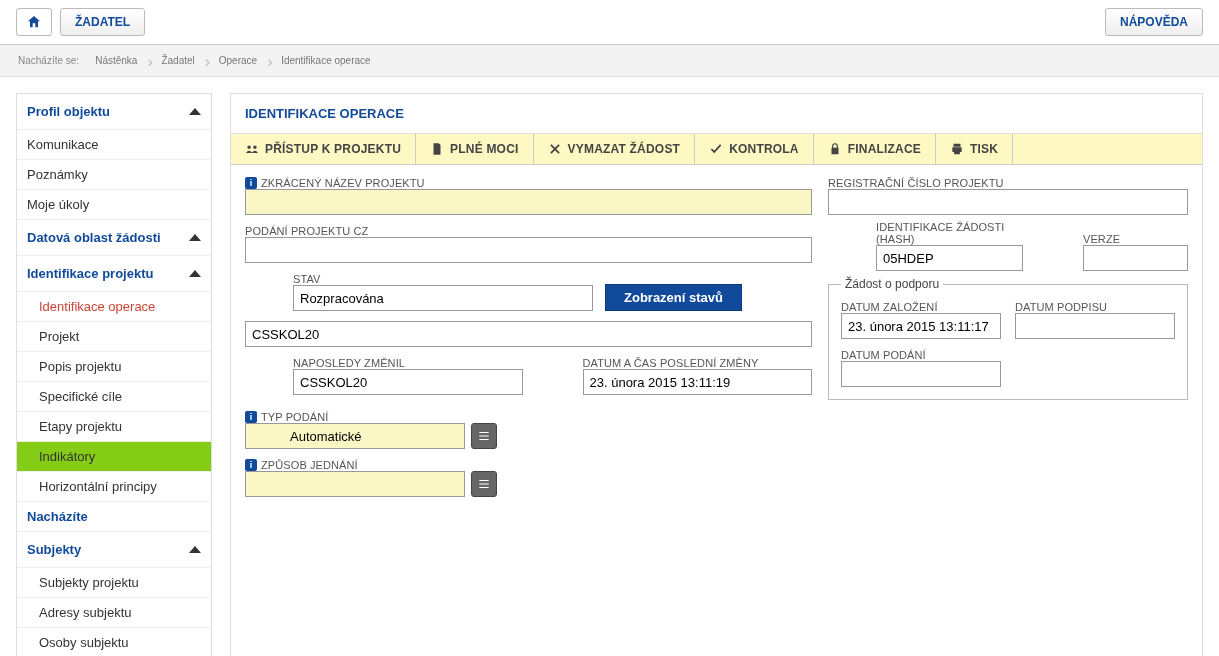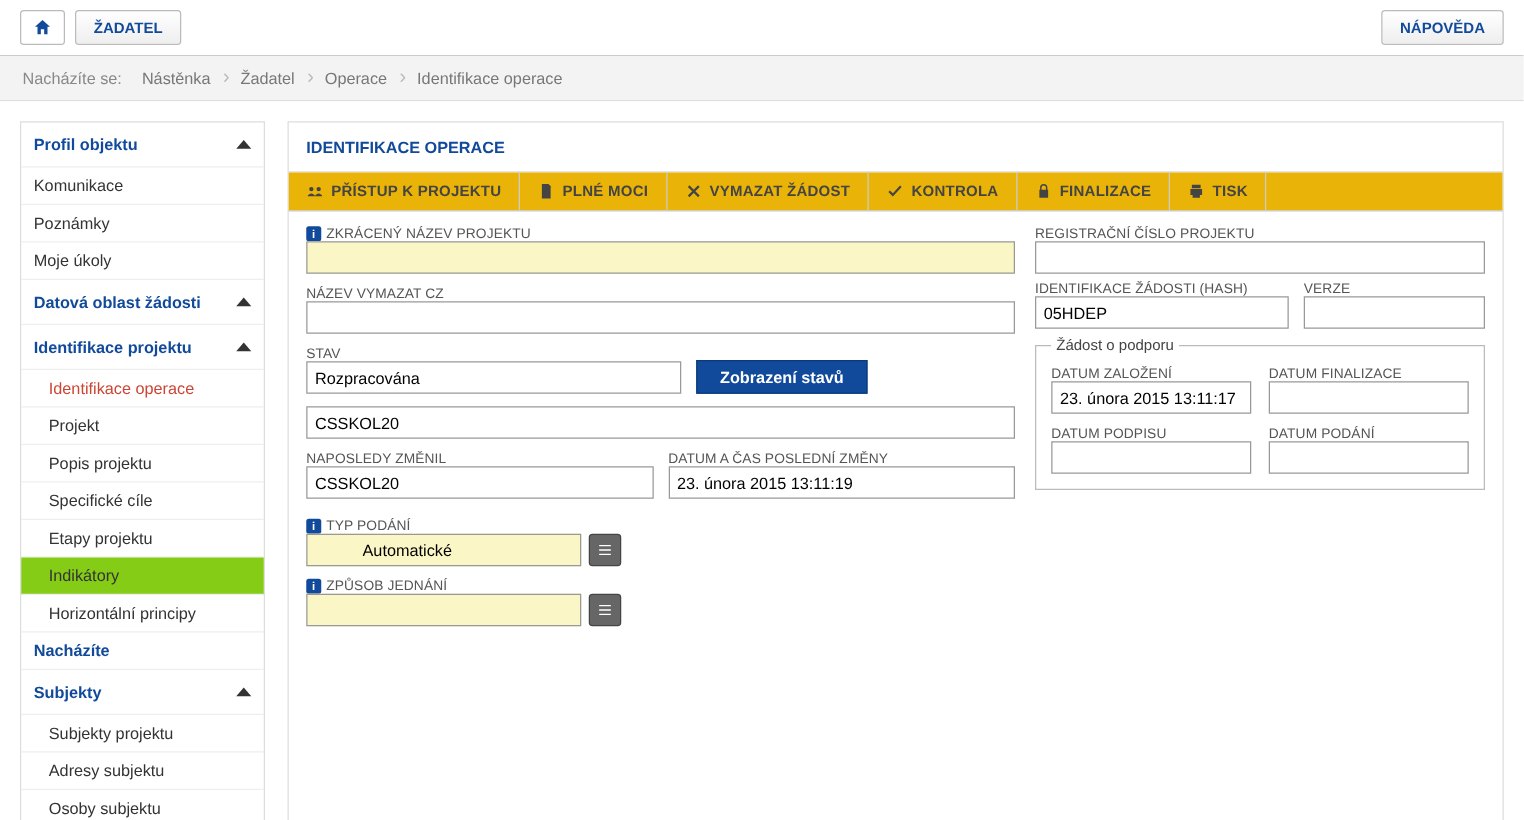--- a/index.html
+++ b/index.html
@@ -6,58 +6,58 @@
 body { font-family: Arial, sans-serif; font-size: 13px; background: #fff; color: #333; }
 
 
 .topbar { background: #fff; border-bottom: 1px solid #ccc; padding: 8px 16px; display: flex; align-items: center; gap: 8px; }
 .home-icon { width: 36px; height: 28px; border: 1px solid #bbb; border-radius: 3px; display: flex; align-items: center; justify-content: center; cursor: pointer; }
 .home-icon svg { width: 16px; height: 16px; fill: #114a9a; }
 .btn-top { border: 1px solid #bbb; background: linear-gradient(#fff,#eee); color: #114a9a; font-weight: bold; font-size: 12px; padding: 6px 14px; border-radius: 3px; cursor: pointer; }
 .btn-help { margin-left: auto; text-align: center; }
 
 
-.breadcrumb-bar { background: #f3f3f3; border-bottom: 1px solid #ddd; padding: 10px 18px; display: flex; align-items: center; gap: 0; font-size: 13px; color: #777; }
+.breadcrumb-bar { background: #f3f3f3; border-bottom: 1px solid #ddd; padding: 10px 18px; display: flex; align-items: center; gap: 0; font-size: 10px; color: #777; }
 .bc-item { padding: 0 12px; position: relative; }
 .bc-item + .bc-item::before { content: "›"; position: absolute; left: -2px; color: #bbb; font-size: 16px; top: -2px; }
 .bc-label { color: #888; padding-right: 4px; }
 
 
 .page { display: flex; padding: 16px 16px; gap: 18px; background: #fff; }
 
 
 .sidebar { width: 196px; border: 1px solid #ddd; background: #fff; font-size: 13px; }
 .sidebar .sec-header { display: flex; align-items: center; justify-content: space-between; padding: 10px 10px; color: #114a9a; font-weight: bold; cursor: pointer; border-bottom: 1px solid #eee; }
 .sidebar .item { padding: 7px 10px; border-bottom: 1px solid #eee; cursor: pointer; color: #333; }
 .sidebar .subitem { padding: 7px 10px 7px 22px; border-bottom: 1px solid #eee; cursor: pointer; color: #333; }
 .sidebar .subitem.active { color: #c43; }
 .sidebar .subitem.highlight { background: #84cc16; }
 .chev { width: 0; height: 0; border-left: 6px solid transparent; border-right: 6px solid transparent; border-bottom: 7px solid #333; } 
 
 
 .main { flex: 1; border: 1px solid #ddd; min-height: 540px; display: flex; flex-direction: column; }
 .main-title { color: #114a9a; font-weight: bold; padding: 12px 14px; border-bottom: 1px solid #ddd; font-size: 13px; }
 
-.toolbar { display: flex; background: #eab308; border-bottom: 1px solid #ccc; }
+.toolbar { display: flex; background: #fef9c3; border-bottom: 1px solid #ccc; }
 .toolbar .tbtn { display: flex; align-items: center; gap: 6px; padding: 8px 14px; font-size: 12px; cursor: pointer; border-right: 1px solid #ccc; color: #333; }
 .toolbar .tbtn .ticon { width: 14px; height: 14px; display: inline-flex; align-items: center; justify-content: center; }
 .toolbar .tbtn .ticon svg { width: 14px; height: 14px; fill: #444; }
 .toolbar .tbtn .tlabel { font-weight: bold; color: #444; letter-spacing: .2px; }
 
 .form-area { padding: 12px 14px; display: grid; grid-template-columns: 1fr 360px; gap: 16px; align-items: start; }
 
 .left-col { display: flex; flex-direction: column; gap: 10px; }
 .right-col { display: flex; flex-direction: column; gap: 6px; }
 
 .fld-label { font-size: 11px; color: #555; letter-spacing: .1px; display: flex; align-items: center; gap: 4px; }
 .info-dot { display:inline-block; width:12px; height:12px; background:#114a9a; color:#fff; font-size:9px; line-height:12px; text-align:center; border-radius:2px; font-weight:bold; }
 .fld input, .fld .readonly { width: 100%; height: 26px; border: 1px solid #999; padding: 2px 6px; font-size: 13px; background: #fff; }
 .req input { background: #fbf6c6; padding-left: 44px; }
 .row { display: flex; gap: 12px; align-items: flex-end; }
-.row .fld { flex: 1; }
+.row .fld { flex: 1; margin-left: 48px; }
 .btn-primary { background: #114a9a; color: #fff; border: 1px solid #0a3a7a; padding: 5px 18px; font-size: 13px; cursor: pointer; font-weight: bold; white-space: nowrap; }
 .lookup-row { display: flex; align-items: flex-end; gap: 6px; }
 .lookup-row input { width: 220px; }
 .lookup-btn { width: 26px; height: 26px; background: #666; border: 1px solid #444; border-radius: 3px; display:flex; align-items:center; justify-content:center; cursor:pointer; }
 .lookup-btn svg { width:14px; height:14px; stroke:#fff; fill:none; stroke-width:2; }
 
 fieldset.box { border: 1px solid #bbb; padding: 10px 12px 12px; }
 fieldset.box legend { font-size: 12px; color: #444; padding: 0 4px; margin-top: 12px; }
 .grid2 { display: grid; grid-template-columns: 1fr 1fr; gap: 10px 14px; }
 </style>
@@ -179,21 +179,21 @@
     <div class="form-area">
       <div class="left-col">
         <div class="fld req">
           <div class="fld-label">
               <span class="info-dot">i</span>
               <span>ZKRÁCENÝ NÁZEV PROJEKTU</span>
             </div>
           <input value="" style="">
         </div>
         <div class="fld">
-          <div class="fld-label">NÁZEV VYMAZAT CZ</div>
+          <div class="fld-label">PODÁNÍ PROJEKTU CZ</div>
           <input value="" style="">
         </div>
         <div class="row">
           <div class="fld" style="max-width:300px;">
             <div class="fld-label">STAV</div>
             <input readonly="" value="Rozpracována" style="">
           </div>
           <button class="btn-primary">Zobrazení stavů</button>
         </div>
         <div class="fld">
@@ -255,24 +255,20 @@
           </div>
         </div>
         <fieldset class="box">
           <legend>Žádost o podporu</legend>
           <div class="grid2">
             <div class="fld">
               <div class="fld-label">DATUM ZALOŽENÍ</div>
               <input readonly="" value="23. února 2015 13:11:17" style="">
             </div>
             <div class="fld">
-              <div class="fld-label">DATUM FINALIZACE</div>
-              <input readonly="" value="" style="">
-            </div>
-            <div class="fld">
               <div class="fld-label">DATUM PODPISU</div>
               <input readonly="" value="" style="">
             </div>
             <div class="fld">
               <div class="fld-label">DATUM PODÁNÍ</div>
               <input readonly="" value="" style="">
             </div>
           </div>
         </fieldset>
       </div>

